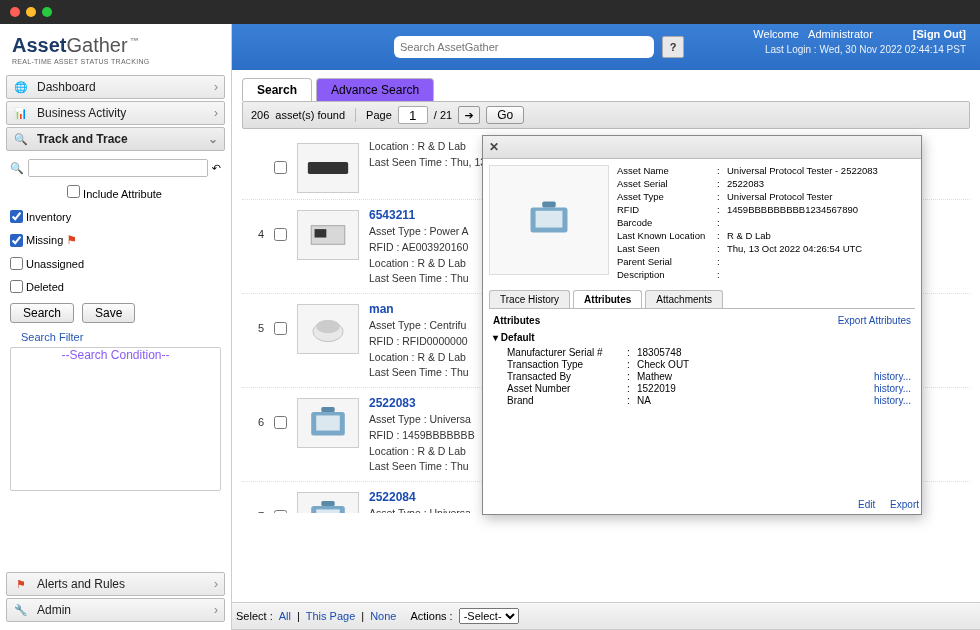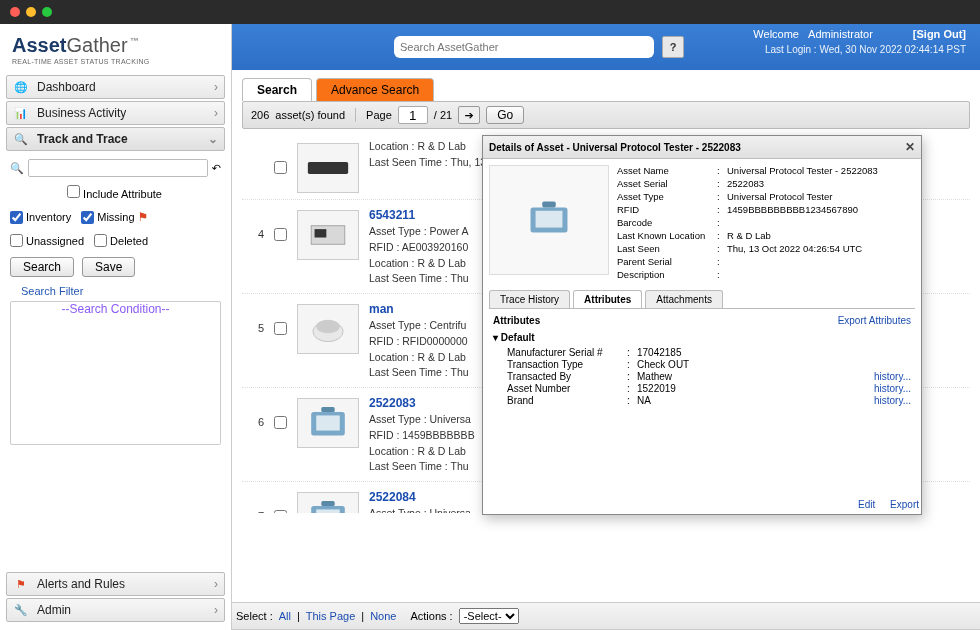--- a/index.html
+++ b/index.html
@@ -19,40 +19,40 @@
 .nav-item { display: flex; align-items: center; border: 1px solid #bbb; background: linear-gradient(#f7f7f7,#e8e8e8); padding: 3px 6px; margin-bottom: 2px; border-radius: 2px; cursor: pointer; }
 .nav-item.active { font-weight: 700; background: linear-gradient(#f0f0f0,#e0e0e0); }
 .nav-item .icon { width: 16px; height: 16px; margin-right: 8px; display: inline-flex; align-items: center; justify-content: center; }
 .nav-item .label { flex: 1; font-size: 12px; color: #222; }
 .nav-item .chev { color: #888; font-size: 12px; }
 .track-panel { padding: 6px 4px; }
 .search-row { display: flex; align-items: center; gap: 4px; margin-bottom: 8px; }
 .search-row input[type=text] { flex: 1; border: 1px solid #bbb; border-radius: 2px; padding: 2px 4px; font-size: 11px; height: 18px; }
 .cb-row { margin: 6px 0; font-size: 11px; }
 .cb-row label { margin-right: 2px; }
-.filter-row { display: flex; gap: 10px; margin: 10px 0; flex-wrap: wrap; }
+.filter-row { display: flex; gap: 10px; margin: 10px 0; flex-wrap: wrap; flex-direction: column; }
 .filter-row label { display: flex; align-items: center; gap: 3px; font-size: 11px; }
 .blue-cb { accent-color: #2a63c4; }
 .btn-row { display: flex; gap: 8px; margin: 8px 0; }
 .btn { border: 1px solid #999; background: linear-gradient(#fdfdfd,#e6e6e6); border-radius: 3px; padding: 2px 12px; font-size: 12px; cursor: pointer; }
 .filter-label { color: #2356b3; font-size: 11px; margin: 8px 11px 4px; }
 .cond-box { border: 1px solid #ccc; border-radius: 2px; padding: 0; text-align: center; font-size: 12px; color: #8b5cf6; height: 144px; }
 .sidebar-bottom { margin-top: auto; padding-bottom: 6px; }
 .content { flex: 1; display: flex; flex-direction: column; }
 .topbar { height: 46px; background: linear-gradient(#3a7fd6,#2d6fc6); display: flex; align-items: center; padding: 0 12px; color: #fff; position: relative; }
 .search-global { margin-left: 150px; display: flex; align-items: center; }
 .search-global input { width: 260px; height: 22px; border: none; border-radius: 6px; padding: 2px 6px; font-size: 11px; }
 .help-btn { width: 22px; height: 22px; background: #e8e8e8; color: #333; border: 1px solid #aaa; margin-left: 8px; border-radius: 2px; display: flex; align-items: center; justify-content: center; font-weight: 700; cursor: pointer; }
 .user-area { position: absolute; right: 14px; top: 4px; font-size: 11px; text-align: right; }
 .user-area .row1 { margin-bottom: 4px; }
 .user-area .signout { float: right; margin-left: 40px; font-weight: 700; cursor: pointer; }
 .user-area .row2 { font-size: 10px; opacity: 0.9; }
 .results-wrap { padding: 8px 10px 0; flex: 1; position: relative; background: #fff; }
 .tabs { display: flex; gap: 0; }
-.tab { border: 1px solid #bbb; border-bottom: none; border-radius: 4px 4px 0 0; padding: 4px 14px; font-size: 12px; background: #f97316; cursor: pointer; margin-right: 4px; }
+.tab { border: 1px solid #bbb; border-bottom: none; border-radius: 4px 4px 0 0; padding: 4px 14px; font-size: 12px; background: #8b5cf6; cursor: pointer; margin-right: 4px; }
 .tab.active { background: #fff; font-weight: 700; }
 .count-bar { border: 1px solid #bbb; background: linear-gradient(#f0f0f0,#e0e0e0); padding: 4px 8px; display: flex; align-items: center; gap: 6px; font-size: 11px; border-radius: 2px; }
 .count-bar input.page { width: 30px; text-align: center; border: 1px solid #aaa; border-radius: 2px; height: 18px; }
 .count-bar .arrow { border: 1px solid #999; background: #eee; width: 22px; height: 18px; display: inline-flex; align-items: center; justify-content: center; cursor: pointer; border-radius: 2px; }
 .results-list { margin-top: 4px; height: 380px; overflow: hidden; }
 .row { display: flex; align-items: flex-start; gap: 10px; padding: 6px 4px; border-bottom: 1px dotted #ddd; }
 .row .idx { width: 18px; text-align: right; font-size: 11px; color: #333; padding-top: 22px; }
 .row .cb { padding-top: 22px; }
 .row .thumb { width: 62px; height: 50px; border: 1px solid #ccc; background: #f5f5f5; margin-top: 4px; display: flex; align-items: center; justify-content: center; }
 .row .meta { flex: 1; font-size: 10.5px; color: #333; line-height: 1.5; }
@@ -292,21 +292,20 @@
             </div>
     <div class="meta">
               <div class="name">2522084</div>
               <div>Asset Type :  Universa</div>
             </div>
           </div>
         </div>
 
       <div class="popup">
         <div class="phead">
-          <span>Details of Asset - Universal Protocol Tester - 2522083</span>
           <span class="close">✕</span>
         </div>
         <div class="pbody">
           <div class="pinfo">
             <div class="pimg">
               <svg class="thumb-svg" viewBox="0 0 60 50">
                   <rect x="8" y="10" width="44" height="30" fill="#7aa8c8" rx="3"></rect>
                   <rect x="14" y="14" width="32" height="20" fill="#dce8ef"></rect>
                   <rect x="22" y="3" width="16" height="7" fill="#5a8aa8" rx="2"></rect>
                 </svg>
@@ -367,21 +366,21 @@
           <div class="pattr">
             <div class="hd">
               <b>Attributes</b>
               <span class="export">Export Attributes</span>
             </div>
             <div class="group">Default</div>
             <div id="attr-rows">
                 <div class="arow">
                   <div class="ak">Manufacturer Serial #</div>
                   <div class="ac">:</div>
-                  <div class="av">17042185</div>
+                  <div class="av">18305748</div>
                 </div>
                 <div class="arow">
                   <div class="ak">Transaction Type</div>
                   <div class="ac">:</div>
                   <div class="av">Check OUT</div>
                 </div>
                 <div class="arow">
                   <div class="ak">Transacted By</div>
                   <div class="ac">:</div>
                   <div class="av">Mathew</div>

